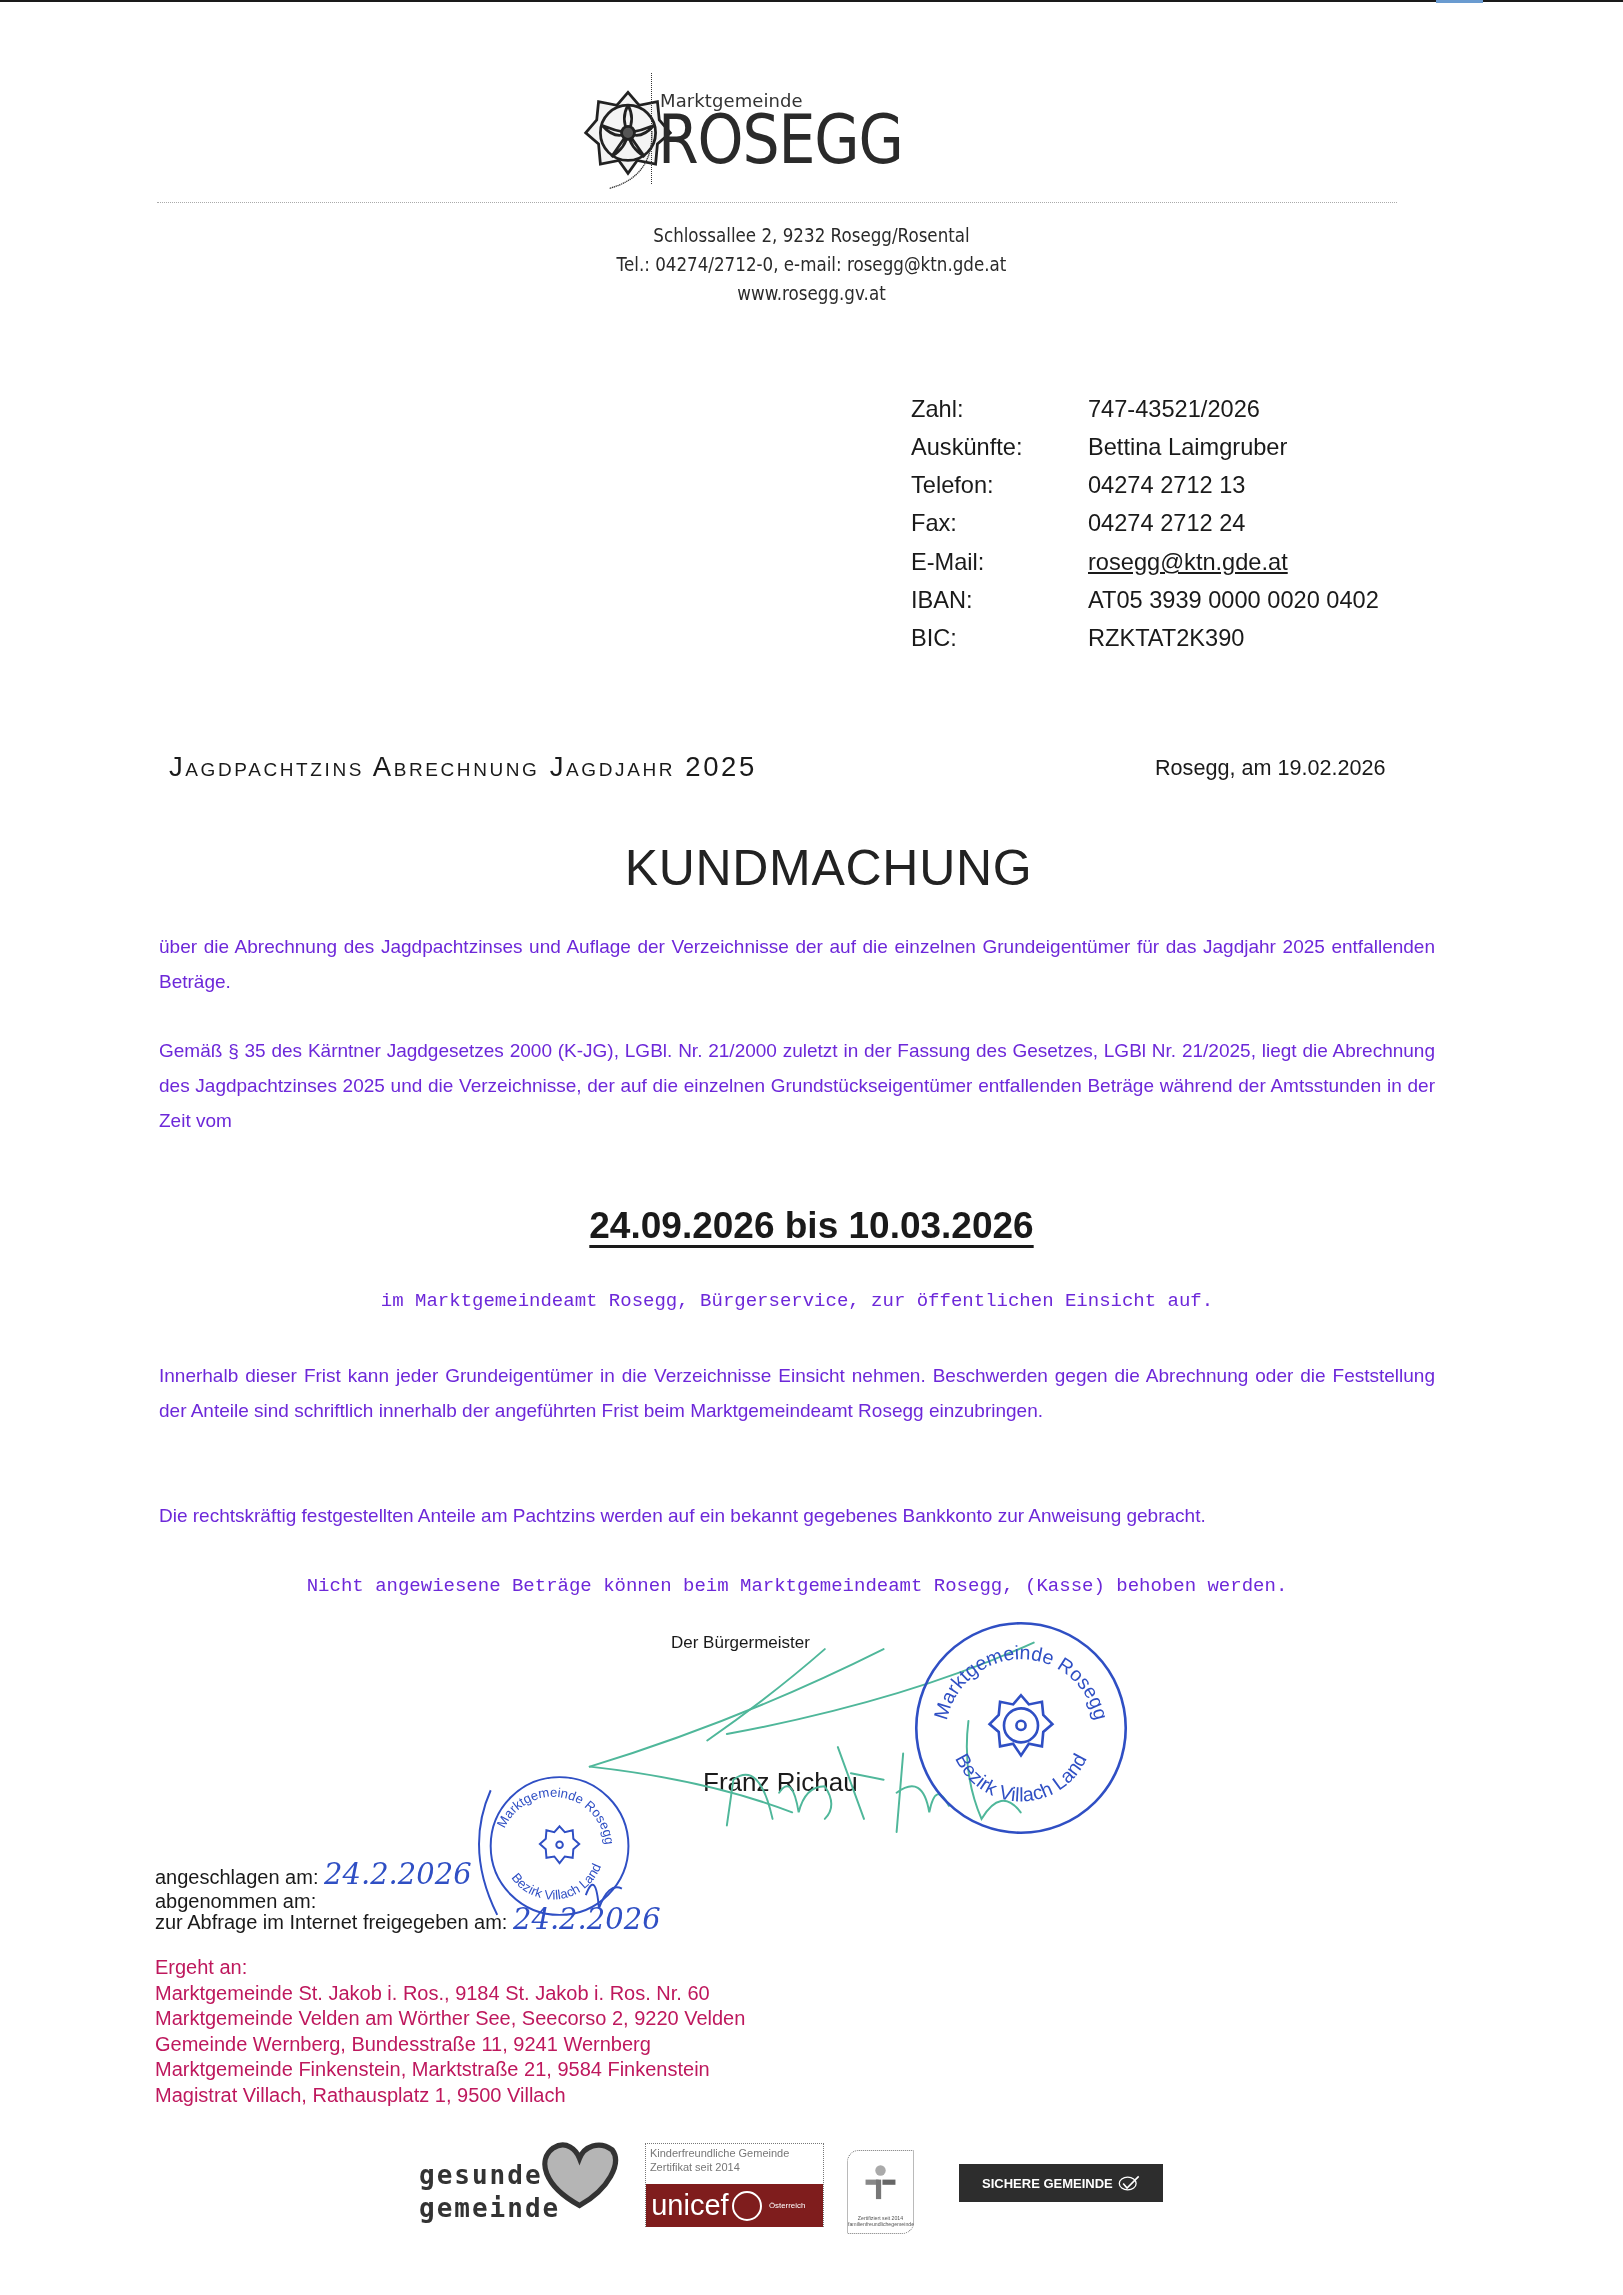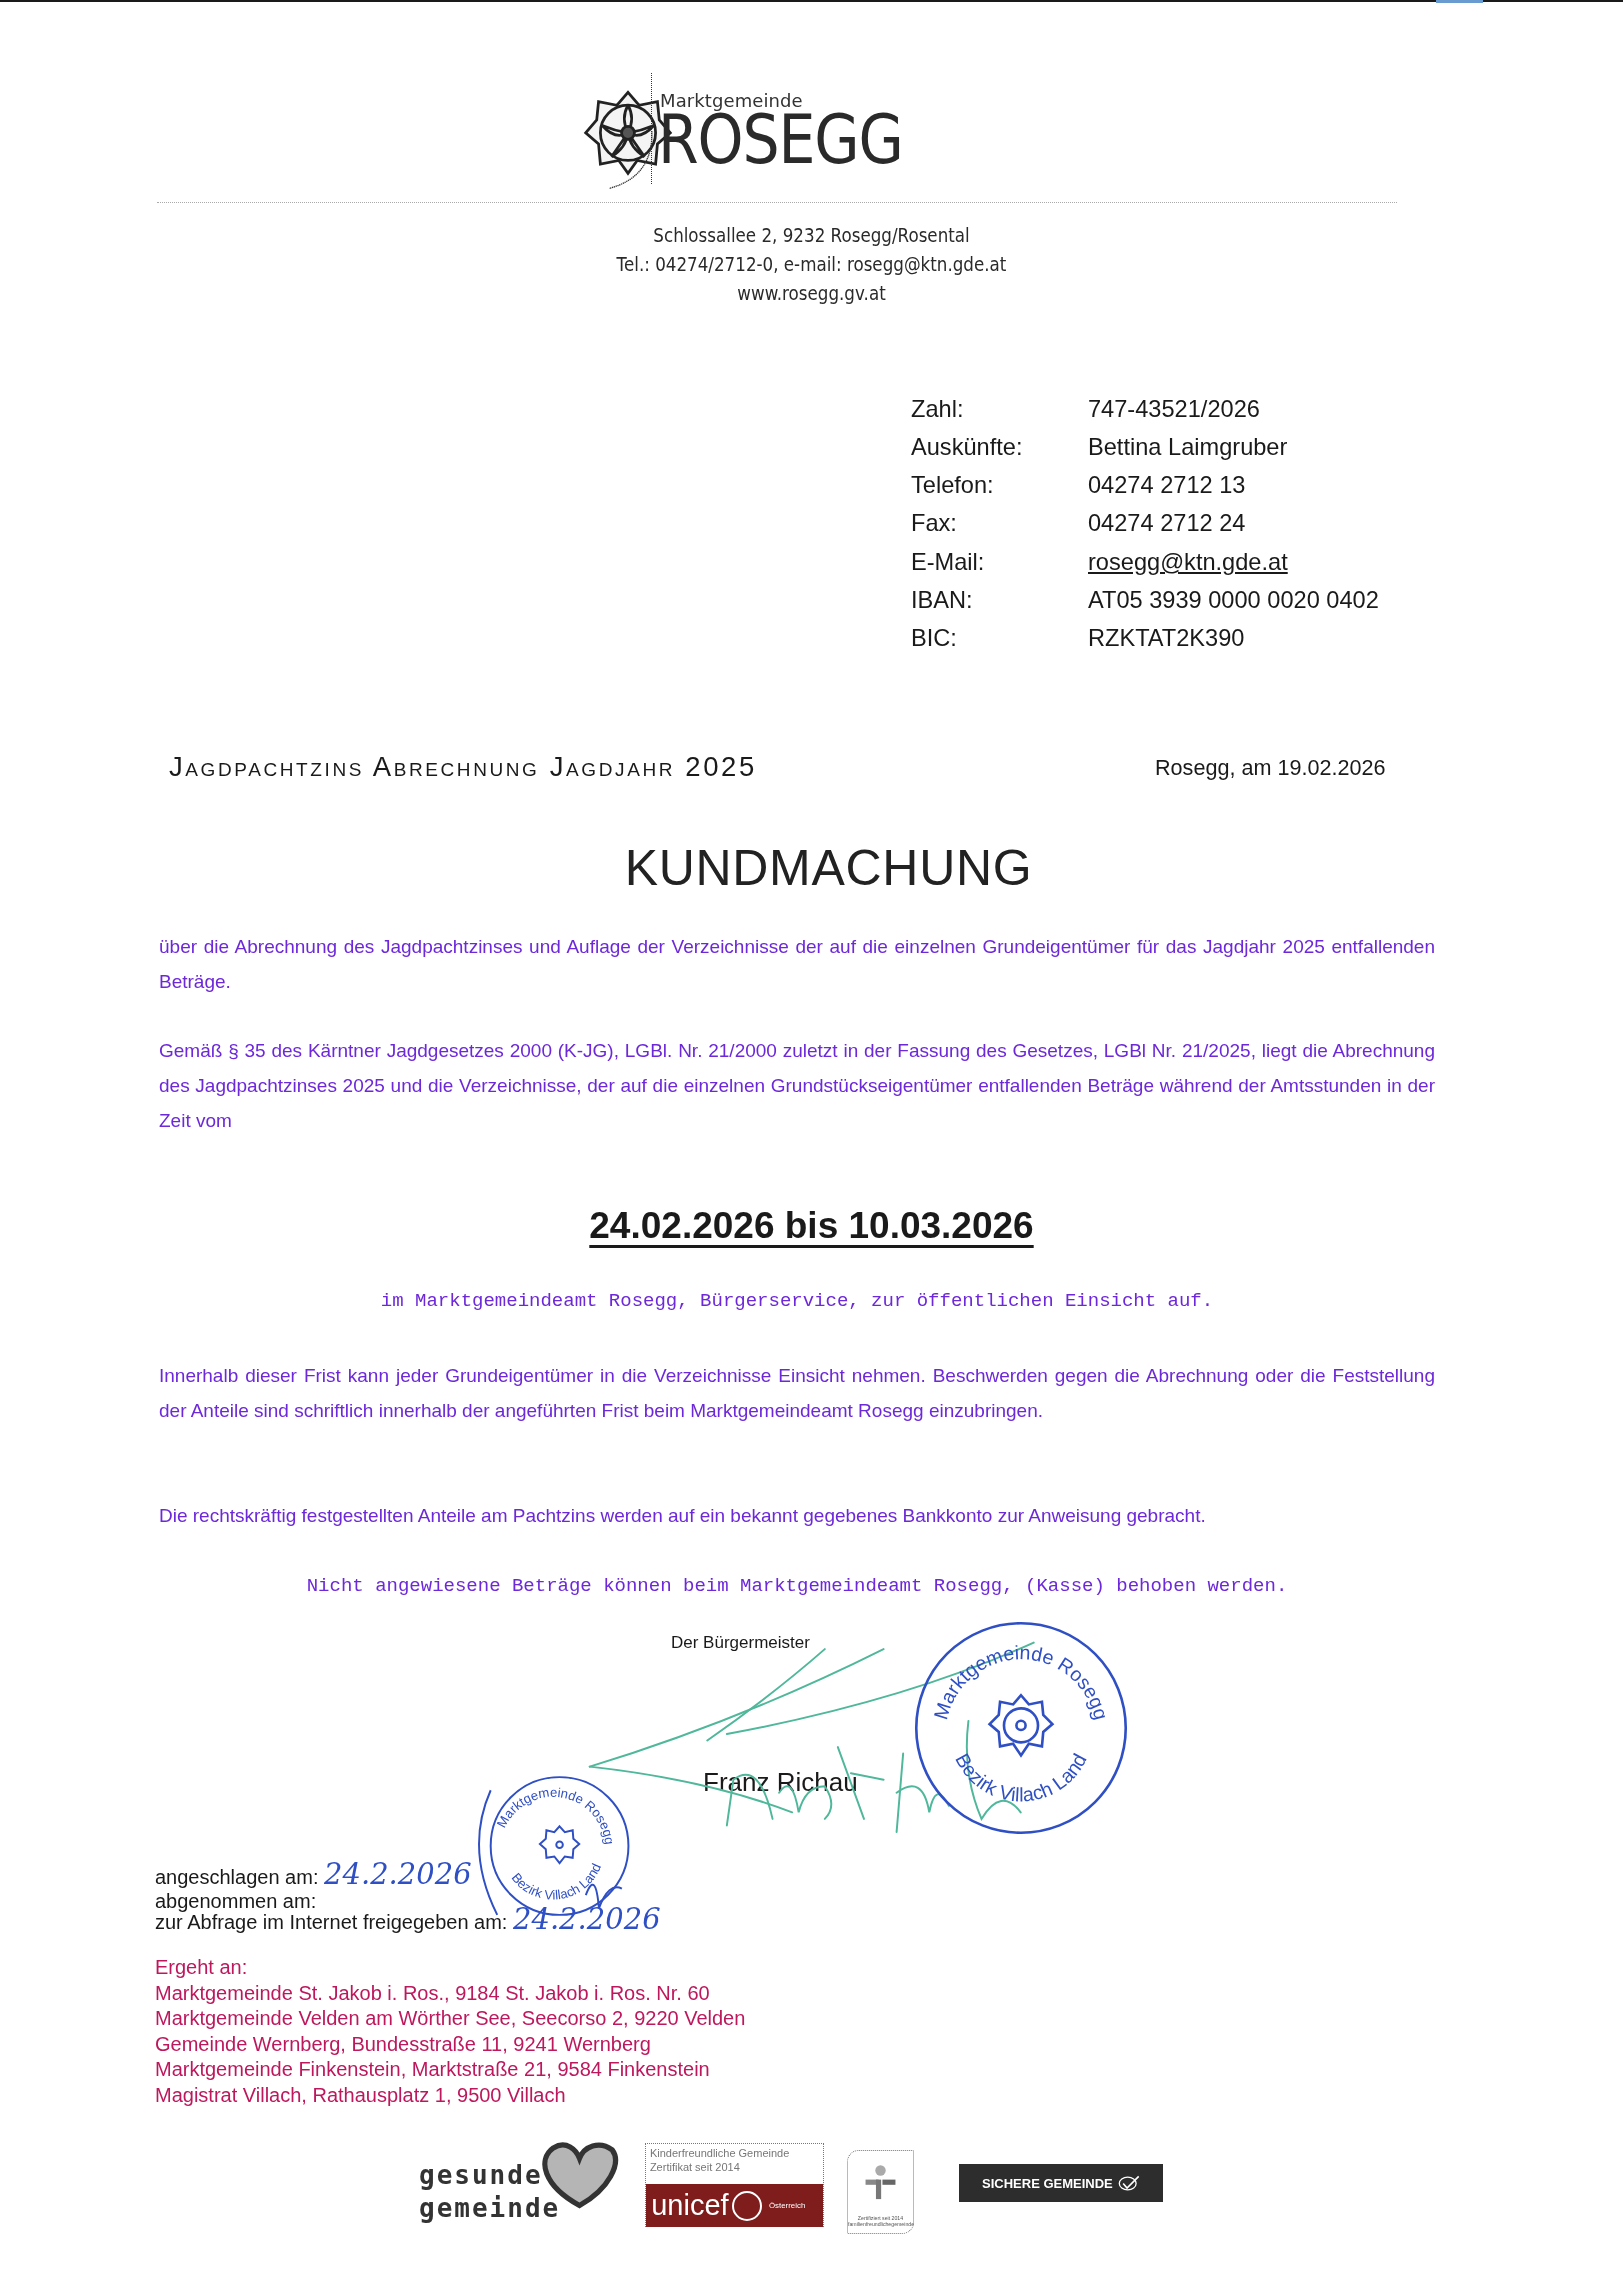--- a/index.html
+++ b/index.html
@@ -101,21 +101,21 @@
   <div class="abs info-label" style="top:625px">BIC:</div>
   <div class="abs info-value" style="top:625px">RZKTAT2K390</div>
 </div>
 
 <div class="abs date">Rosegg, am 19.02.2026</div>
 <div class="abs subject">Jagdpachtzins Abrechnung Jagdjahr 2025</div>
 <div class="abs title">KUNDMACHUNG</div>
 
 <div class="abs para" style="top:929px">über die Abrechnung des Jagdpachtzinses und Auflage der Verzeichnisse der auf die einzelnen Grundeigentümer für das Jagdjahr 2025 entfallenden Beträge.</div>
 <div class="abs para" style="top:1033px">Gemäß § 35 des Kärntner Jagdgesetzes 2000 (K-JG), LGBl. Nr. 21/2000 zuletzt in der Fassung des Gesetzes, LGBl Nr. 21/2025, liegt die Abrechnung des Jagdpachtzinses 2025 und die Verzeichnisse, der auf die einzelnen Grundstückseigentümer entfallenden Beträge während der Amtsstunden in der Zeit vom</div>
-<div class="abs period"><span>24.02.2026 bis 10.03.2026</span></div>
+<div class="abs period"><span>24.09.2026 bis 10.03.2026</span></div>
 <div class="abs para para-left" style="top:1284px">im Marktgemeindeamt Rosegg, Bürgerservice, zur öffentlichen Einsicht auf.</div>
 <div class="abs para" style="top:1358px">Innerhalb dieser Frist kann jeder Grundeigentümer in die Verzeichnisse Einsicht nehmen. Beschwerden gegen die Abrechnung oder die Feststellung der Anteile sind schriftlich innerhalb der angeführten Frist beim Marktgemeindeamt Rosegg einzubringen.</div>
 <div class="abs para" style="top:1498px">Die rechtskräftig festgestellten Anteile am Pachtzins werden auf ein bekannt gegebenes Bankkonto zur Anweisung gebracht.</div>
 <div class="abs para para-left" style="top:1569px">Nicht angewiesene Beträge können beim Marktgemeindeamt Rosegg, (Kasse) behoben werden.</div>
 
 <div class="abs sign-title">Der Bürgermeister</div>
 <div class="abs sign-name">Franz Richau</div>
 
 <svg class="abs signature" viewBox="0 0 900 340">
   <g fill="none" stroke="#4fb79a" stroke-width="3" stroke-linecap="round">

